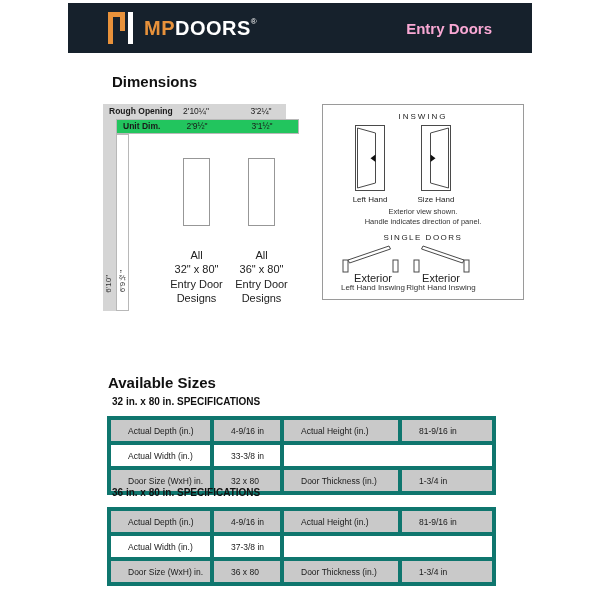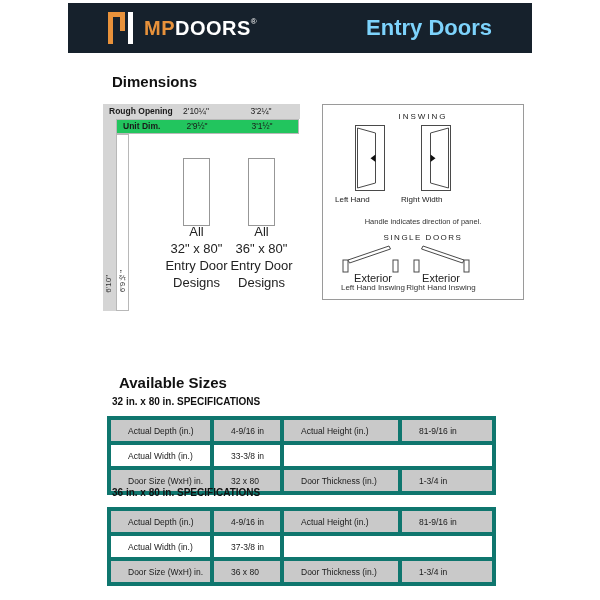--- a/index.html
+++ b/index.html
@@ -8,52 +8,52 @@
 
   
   .topbar { position:absolute; left:68px; top:3px; width:464px; height:50px; background:#16212c;
             display:flex; align-items:center; justify-content:space-between; padding:0 40px; box-sizing:border-box; }
   .brand { display:flex; align-items:center; gap:9px; }
   .logo-svg { display:block; }
   .wordmark { font-size:20px; font-weight:bold; letter-spacing:.5px; white-space:nowrap; }
   .wordmark .mp { color:#e8923b; }
   .wordmark .doors { color:#ffffff; }
   .wordmark .reg { color:#ffffff; font-size:8px; vertical-align:top; font-weight:normal; }
-  .product-title { color:#7dd3fc; font-size:22px; font-weight:bold; }
+  .product-title { color:#f9a8d4; font-size:15px; font-weight:bold; }
 
   
   .sec-title { position:absolute; margin:0; font-size:15px; font-weight:bold; color:#111; }
   .dim-title { left:112px; top:73px; }
-  .sizes-title { left:119px; top:374px; }
+  .sizes-title { left:108px; top:374px; }
 
   
   .dim-diagram { position:absolute; left:103px; top:104px; width:200px; height:206px; }
-  .ro-band { position:absolute; left:0; top:0; width:197px; height:15px; background:#d5d5d5; font-size:8.5px; line-height:15px; color:#1a1a1a; }
+  .ro-band { position:absolute; left:0; top:0; width:183px; height:15px; background:#d5d5d5; font-size:8.5px; line-height:15px; color:#1a1a1a; }
   .ud-band { position:absolute; left:13px; top:15px; width:183px; height:15px; background:#22c55e; border:1px solid #b8b8b8; box-sizing:border-box; font-size:8.5px; line-height:13px; color:#1a1a1a; }
   .band-label { position:absolute; left:6px; font-weight:bold; }
   .band-val { position:absolute; text-align:center; }
   .ro-band .v1 { left:58px; width:70px; }
   .ro-band .v2 { left:125px; width:66px; }
   .ud-band .v1 { left:45px; width:70px; }
   .ud-band .v2 { left:112px; width:66px; }
   .vstrip { position:absolute; box-sizing:border-box; }
   .vs1 { left:0; top:15px; width:13px; height:192px; background:#d5d5d5; }
   .vs2 { left:13px; top:30px; width:13px; height:177px; background:#fff; border:1px solid #b8b8b8; }
   .vlabel { position:absolute; bottom:18px; left:1px; writing-mode:vertical-rl; transform:rotate(180deg); font-size:8px; color:#333; white-space:nowrap; }
   .door { position:absolute; width:27px; height:68px; background:#fff; border:1px solid #979797; box-sizing:border-box; top:54px; }
   .d1 { left:80px; } .d2 { left:145px; }
-  .door-label { position:absolute; top:120px; width:77px; text-align:center; font-size:13px; line-height:1.3; color:#222; }
+  .door-label { position:absolute; top:144px; width:77px; text-align:center; font-size:11px; line-height:1.3; color:#222; }
   .dl1 { left:55px; } .dl2 { left:120px; }
 
   
   .swing-panel { position:absolute; left:322px; top:104px; width:202px; height:196px; border:1px solid #9a9a9a; background:#fff; box-sizing:border-box; }
   .inswing-title { position:absolute; top:7px; left:0; width:100%; text-align:center; font-size:8px; letter-spacing:2px; color:#222; }
   .persp { position:absolute; top:20px; }
   .persp-l { left:32px; } .persp-r { left:98px; }
-  .hand-label { position:absolute; top:90px; width:70px; text-align:left; font-size:8px; color:#222; }
+  .hand-label { position:absolute; top:90px; width:70px; text-align:center; font-size:8px; color:#222; }
   .lh { left:12px; } .rh { left:78px; }
   .note { position:absolute; left:0; width:100%; text-align:center; font-size:7.5px; color:#333; }
   .n1 { top:102px; } .n2 { top:112px; }
   .single-title { position:absolute; top:128px; left:0; width:100%; text-align:center; font-size:8px; letter-spacing:1.5px; color:#222; }
   .plan-svg { position:absolute; left:0; top:138px; }
   .ext-label { position:absolute; top:167px; width:90px; text-align:center; font-size:11px; color:#222; }
   .ext-sub { position:absolute; top:178px; width:90px; text-align:center; font-size:8px; color:#333; }
   .e1 { left:5px; } .e2 { left:73px; }
 
   
@@ -126,21 +126,22 @@
       <polygon points="2.5,3 20.5,8 20.5,58 2.5,63" fill="#ffffff" stroke="#4a4a4a"></polygon>
       <polygon points="20.5,29.5 20.5,37 15.5,33.2" fill="#111111"></polygon>
     </svg>
     <svg class="persp persp-r" width="30" height="66" viewBox="0 0 30 66">
       <rect x="0.5" y="0.5" width="29" height="65" fill="none" stroke="#4a4a4a"></rect>
       <polygon points="27.5,3 9.5,8 9.5,58 27.5,63" fill="#ffffff" stroke="#4a4a4a"></polygon>
       <polygon points="9.5,29.5 9.5,37 14.5,33.2" fill="#111111"></polygon>
     </svg>
 
     <div class="hand-label lh">Left Hand</div>
-    <div class="hand-label rh">Right Width</div>
+    <div class="hand-label rh">Size Hand</div>
+    <div class="note n1">Exterior view shown.</div>
     <div class="note n2">Handle indicates direction of panel.</div>
     <div class="single-title">SINGLE DOORS</div>
 
     <svg class="plan-svg" width="171" height="34" viewBox="0 0 171 34">
 
       <rect x="20" y="17" width="5" height="12" fill="#ffffff" stroke="#4a4a4a"></rect>
       <polygon points="25,17 66,3 67.5,6 26.5,20" fill="#ffffff" stroke="#4a4a4a"></polygon>
       <rect x="70" y="17" width="5" height="12" fill="#ffffff" stroke="#4a4a4a"></rect>
 
       <rect x="91" y="17" width="5" height="12" fill="#ffffff" stroke="#4a4a4a"></rect>

